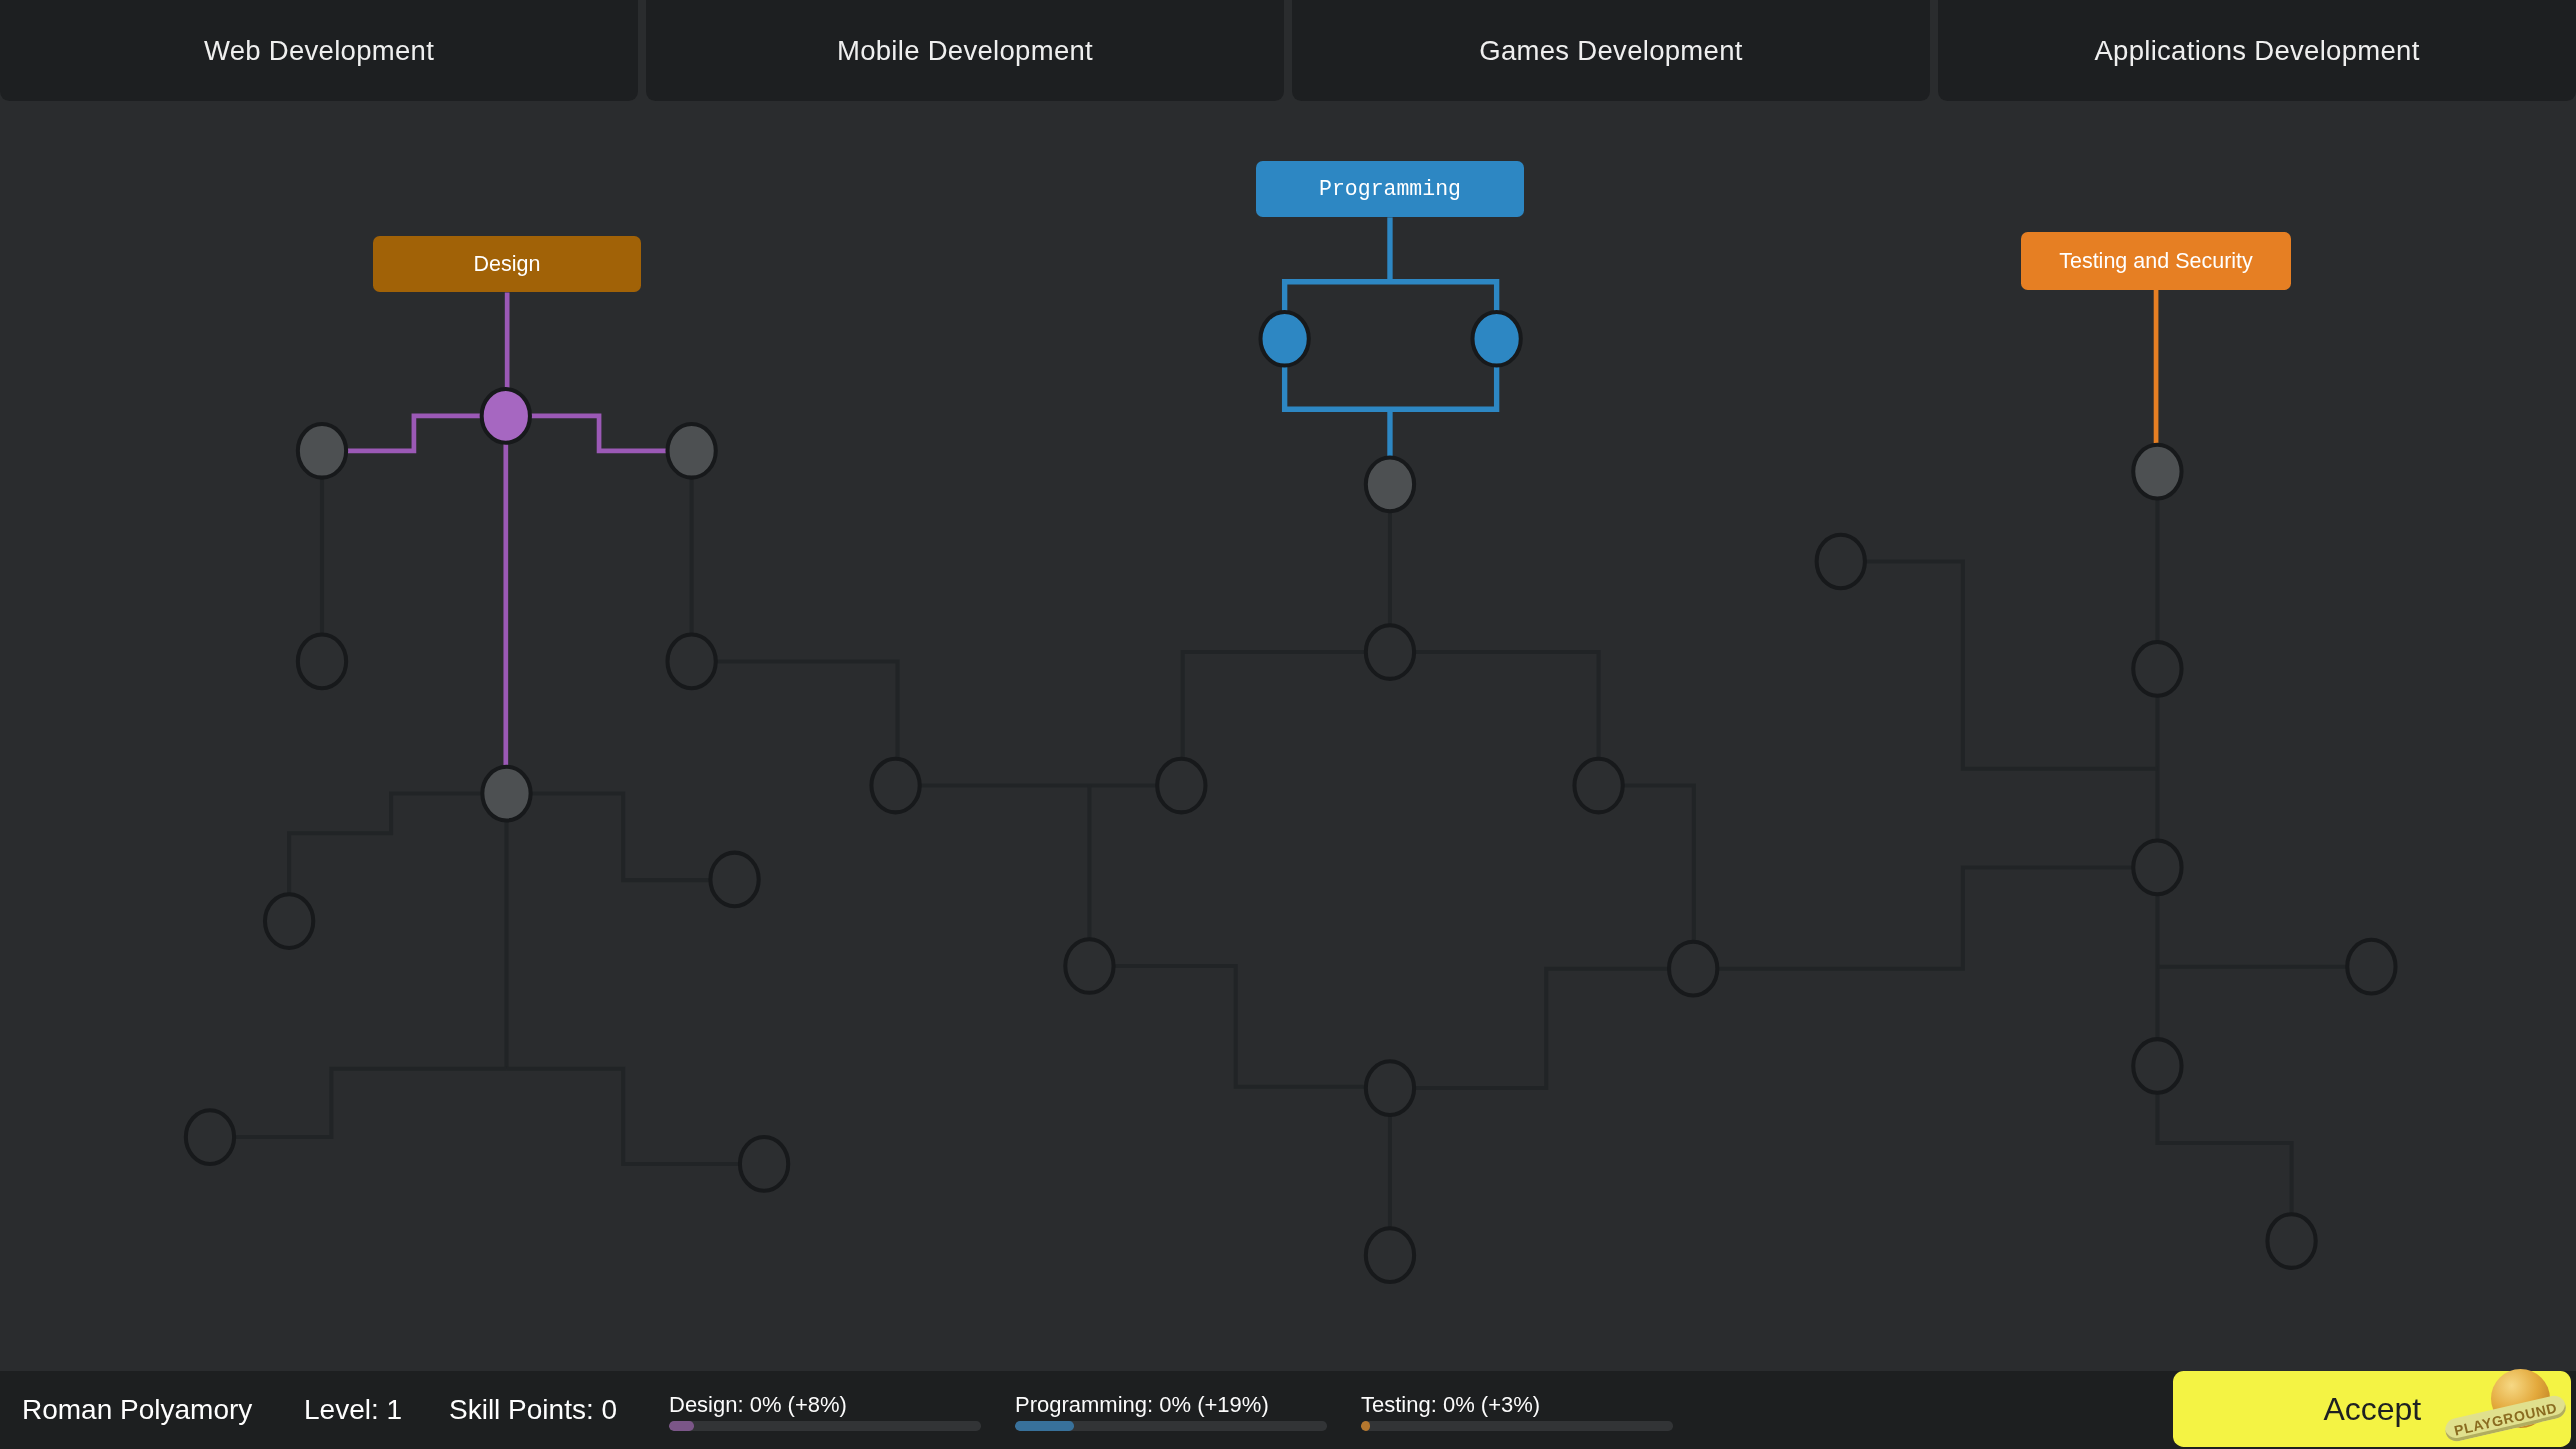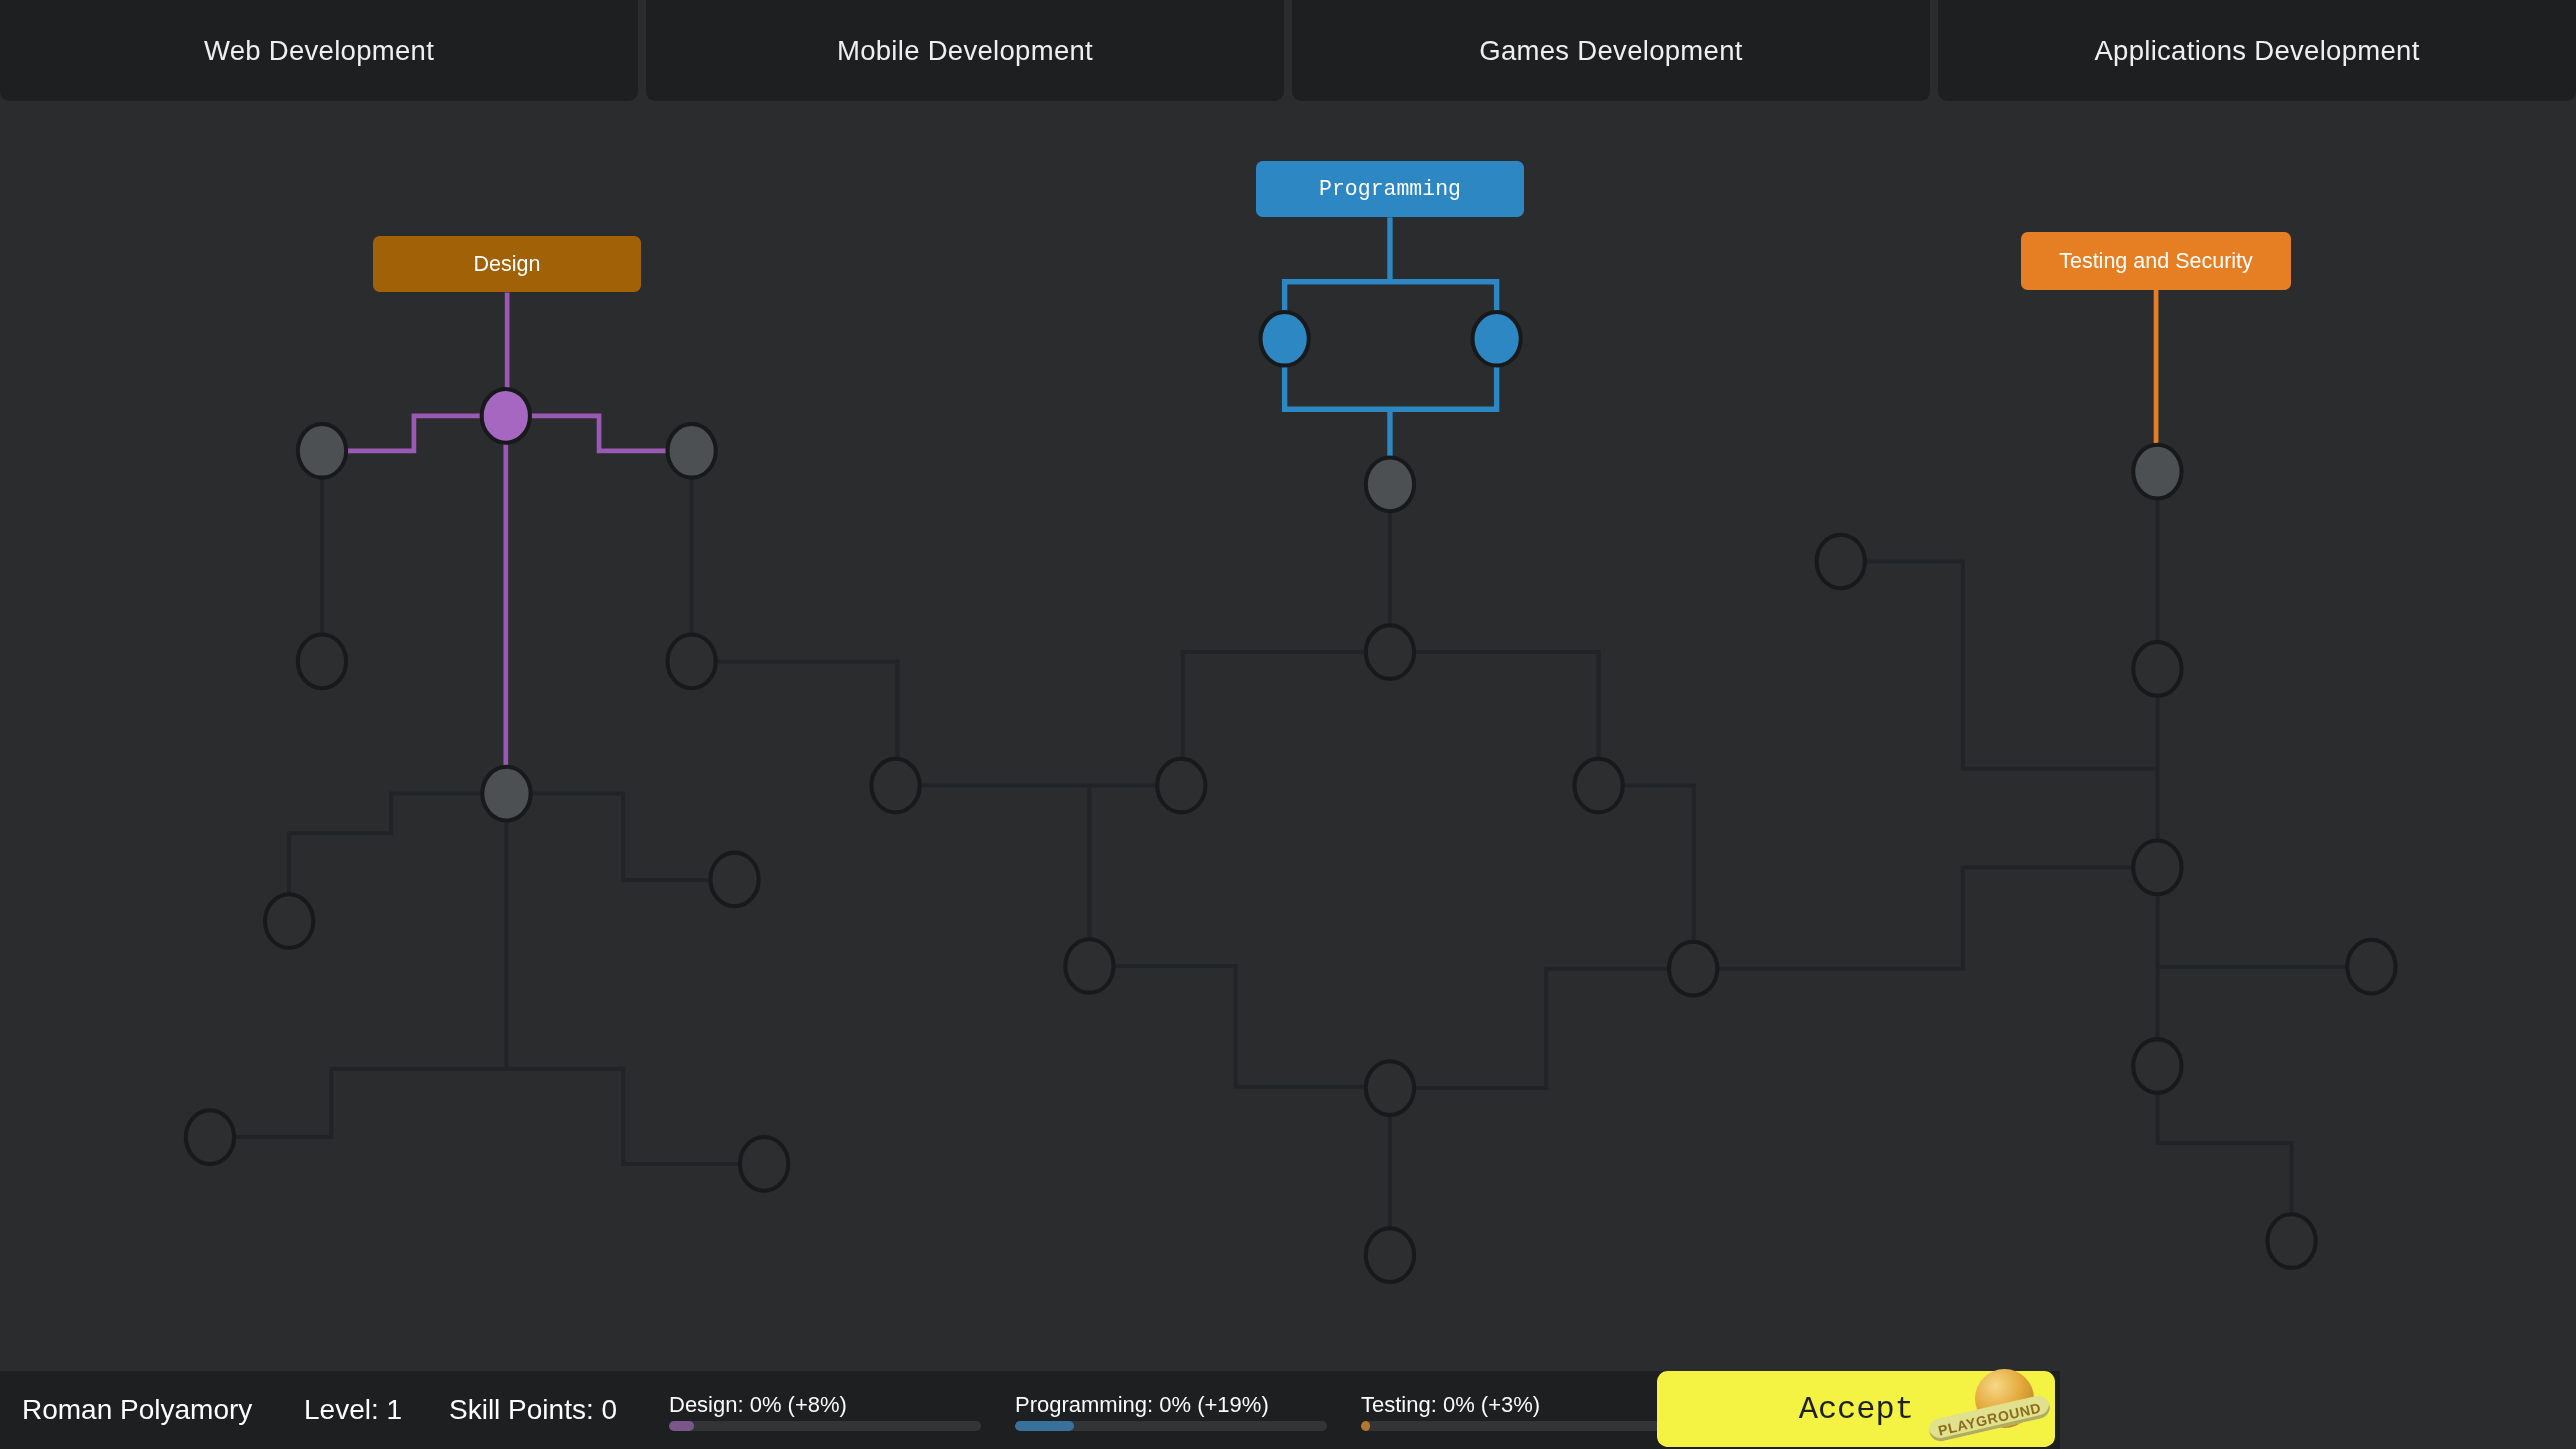--- a/index.html
+++ b/index.html
@@ -21,37 +21,37 @@
   }
   
   .tree-svg{position:absolute;left:0;top:0;z-index:1;}
   .category-box{
     position:absolute;z-index:2;border-radius:6.7px;
     display:flex;align-items:center;justify-content:center;
     color:#ffffff;font-size:21.5px;
   }
   
   .statusbar{
-    position:absolute;left:0;bottom:0;width:2060px;height:78px;
+    position:absolute;left:0;bottom:0;width:2576px;height:78px;
     background:#1d1f20;z-index:3;color:#ffffff;
   }
   .info-item{position:absolute;top:50%;transform:translateY(-50%);font-size:28px;white-space:nowrap;}
   .info-name{left:22px;}
   .info-level{left:304px;}
   .info-points{left:449px;text-align:right;}
   .skills{position:absolute;left:669px;top:20px;display:flex;gap:34px;}
   .skill{width:312px;}
   .skill-label{font-size:22px;line-height:27px;color:#fbfbfb;white-space:nowrap;}
   .skill-track{margin-top:3.4px;height:9.4px;border-radius:4.7px;background:#323436;overflow:hidden;}
   .skill-fill{height:100%;border-radius:4.7px;}
   .accept-btn{
     position:absolute;right:4.7px;top:0;width:398px;height:76px;
     border-radius:10.7px;border:none;display:flex;align-items:center;justify-content:center;
     font-size:32px;color:#1e2022;cursor:pointer;z-index:4;
-    font-family:Liberation Mono, monospace;
+    font-family:Liberation Sans, sans-serif;
   }
   
   .watermark{position:absolute;right:6.7px;bottom:2.7px;width:127px;height:81px;z-index:6;pointer-events:none;}
   .planet{
     position:absolute;right:19px;top:4px;width:59px;height:59px;border-radius:50%;
     background:radial-gradient(circle at 35% 28%, #f6d884 0%, #e3a93c 45%, #c08324 80%, #a86f1a 100%);
   }
   .ring{
     position:absolute;left:1.3px;top:42px;width:123px;height:23px;
     background:#e0e08d;border-radius:11.4px;transform:rotate(-13deg);

